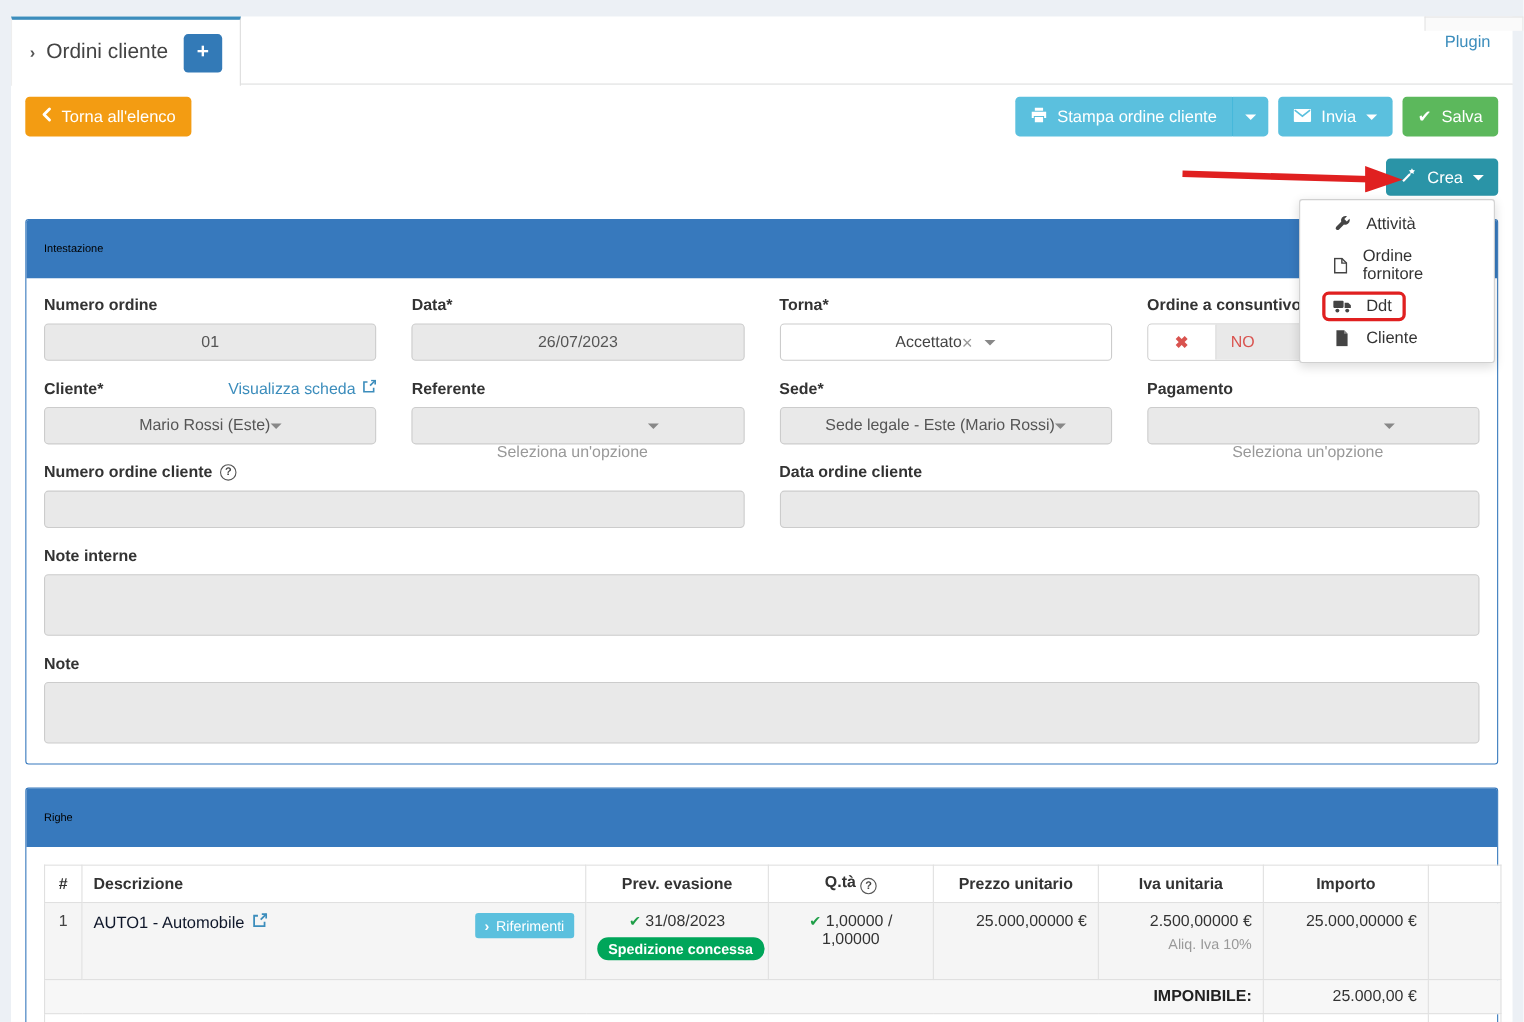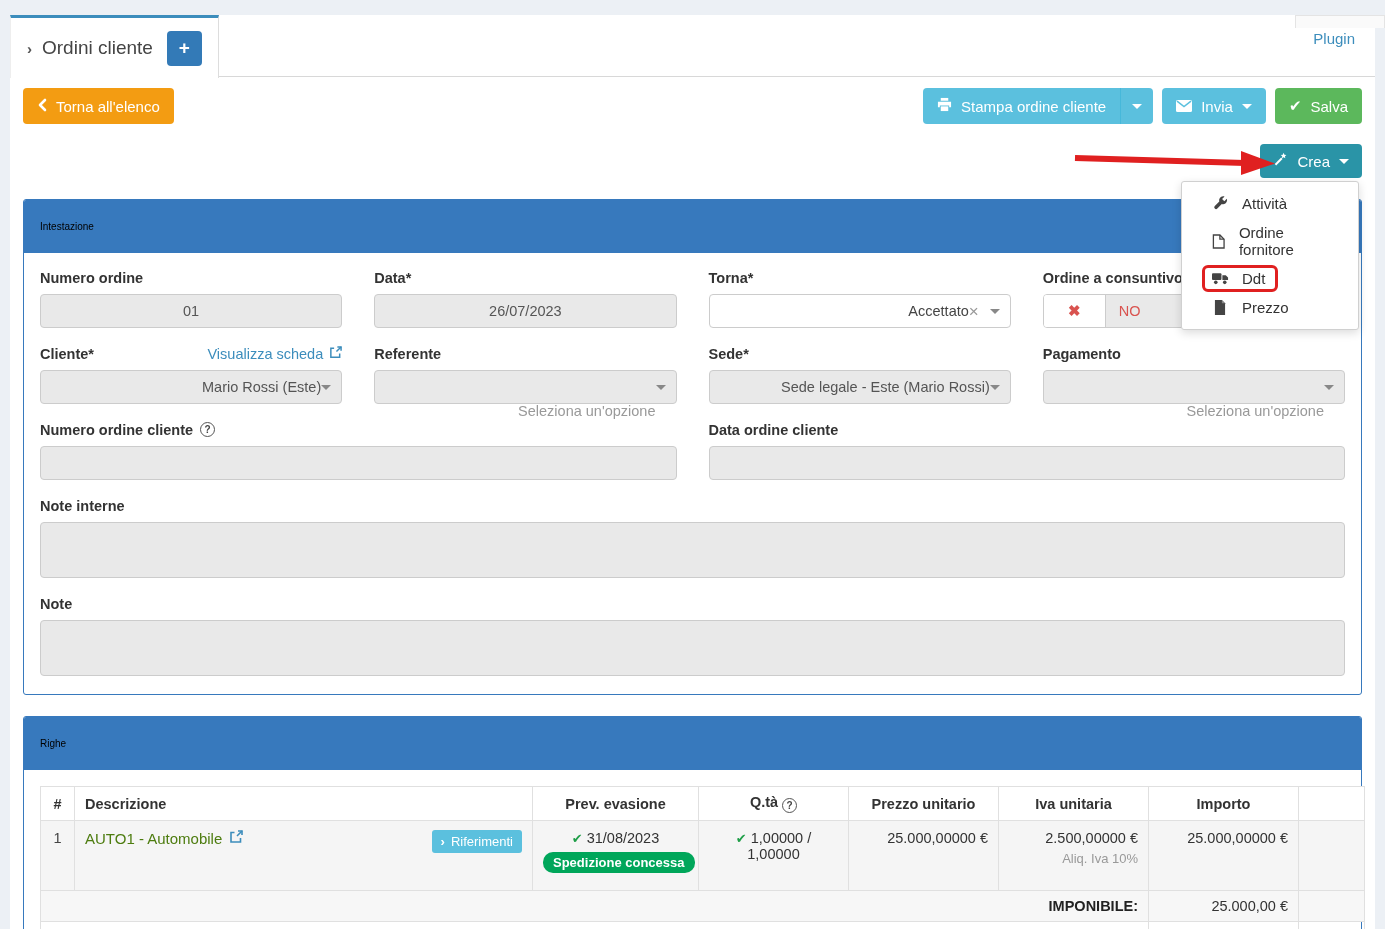--- a/index.html
+++ b/index.html
@@ -73,41 +73,41 @@
   .fgrid { display:grid; grid-template-columns:repeat(4,1fr); column-gap:32px; row-gap:17px; }
   .span2 { grid-column:span 2; }
   .span4 { grid-column:span 4; }
   .f-label { font-weight:bold; font-size:14.5px; color:#333; margin-bottom:8px; display:flex; align-items:center; gap:7px; min-height:17px; }
   .label-row { display:flex; justify-content:space-between; align-items:center; margin-bottom:8px; min-height:17px; }
   .f-link { color:#3c8dbc; font-weight:normal; font-size:14.5px; text-decoration:none; display:inline-flex; align-items:center; gap:6px; cursor:pointer; }
   .inp {
     height:34px; border:1px solid #ccc; border-radius:4px; background:#e9e9e9;
     display:flex; align-items:center; justify-content:center; font-size:14.5px; color:#555;
   }
-  .sel { justify-content:flex-end; padding:14px 10px; }
+  .sel { justify-content:center; padding:14px 10px; }
   .sel .sel-text { overflow:hidden; white-space:nowrap; }
   .sel .placeholder { color:#999;margin-top:48px; }
   .sel-white { background:#fff; color:#444; }
   .sel-right { display:flex; align-items:center; gap:11px; }
   .clear-x { color:#999; font-size:17px; line-height:1; }
   .toggle { height:34px; border:1px solid #ccc; border-radius:4px; display:flex; overflow:hidden; }
   .toggle-x { width:62px; background:#fff; border-right:1px solid #ccc; display:flex; align-items:center; justify-content:center; color:#d9534f; font-size:15px; font-weight:bold; }
   .toggle-val { flex:1; background:#e9e9e9; display:flex; align-items:center; padding-left:13px; color:#d9534f; font-size:14.5px; }
   .tarea { height:56px; border:1px solid #ccc; border-radius:4px; background:#e9e9e9; }
   .qmark { display:inline-flex; width:15px; height:15px; border-radius:50%; border:1.4px solid #555; font-size:10px; font-weight:bold; color:#444; align-items:center; justify-content:center; }
 
   
   table.righe { width:100%; border-collapse:collapse; table-layout:fixed; font-size:14.5px; }
   table.righe th, table.righe td { border:1px solid #e0e0e0; padding:7px 10px; }
   table.righe th { font-weight:bold; color:#333; background:#fff; text-align:center; }
   table.righe th.th-desc { text-align:left; }
   tr.data-row td { background:#f5f5f5; vertical-align:top; padding-top:9px; height:70px; }
   .cell-num { text-align:center; color:#444; }
   .cell-desc { display:flex; justify-content:space-between; align-items:flex-start; }
-  .desc-link { color:#4d7c0f; text-decoration:none; display:inline-flex; align-items:center; gap:7px; font-size:15px; cursor:pointer;justify-content:center; }
+  .desc-link { color:#0f172a; text-decoration:none; display:inline-flex; align-items:center; gap:7px; font-size:15px; cursor:pointer;justify-content:center; }
   .rif-badge { background:#5bc0de; color:#fff; font-size:13px; border-radius:3px; padding:4px 9px; display:inline-flex; align-items:center; gap:6px; cursor:pointer; }
   .cell-center { text-align:center; }
   .cell-money { text-align:right; }
   .check { color:#1e9e47; font-size:13px; }
   .ship-badge { background:#00a65a; color:#fff; font-weight:bold; font-size:13px; border-radius:10px; padding:3px 10px; display:inline-block; margin-top:6px; white-space:nowrap; }
   .iva-sub { color:#999; font-size:13px; margin-top:5px; }
   tr.total-row td { height:31px; padding:6px 10px; }
   tr.total-row.odd td { background:#f7f7f7; }
   .tot-label { text-align:right; font-weight:bold; color:#222; }
   .tot-value { text-align:right; }
@@ -230,21 +230,21 @@
         </span>
       </div>
       <div class="menu-item">
         <span class="mi-inner">
           <span class="mi-icon">
             <svg width="12" height="15" viewBox="0 0 13 16">
                 <path d="M1 0h7.5L12 3.5V16H1z" fill="#444"></path>
                 <path d="M8.5 0v3.5H12" fill="#888"></path>
               </svg>
           </span>
-          <span>Prezzo</span>
+          <span>Cliente</span>
         </span>
       </div>
     </div>
   </div>
 
   <div class="panel">
     <div class="panel-h">Intestazione</div>
     <div class="panel-b">
       <div class="fgrid">
 

